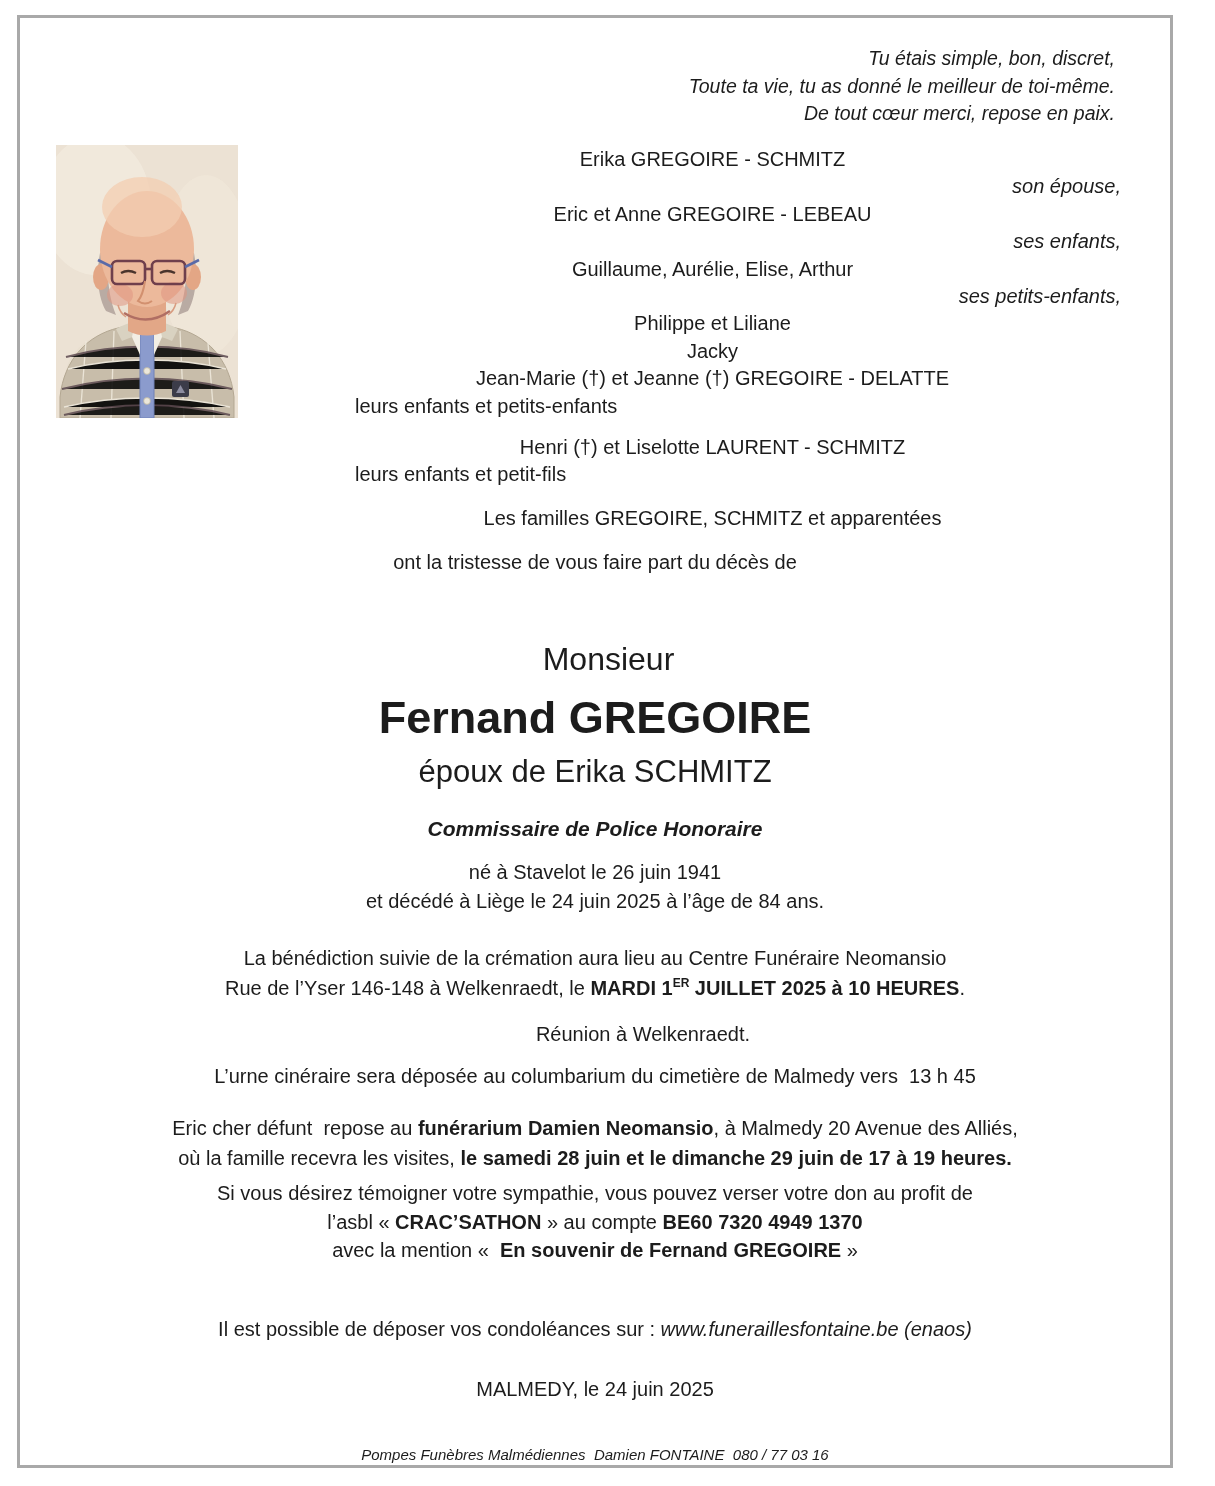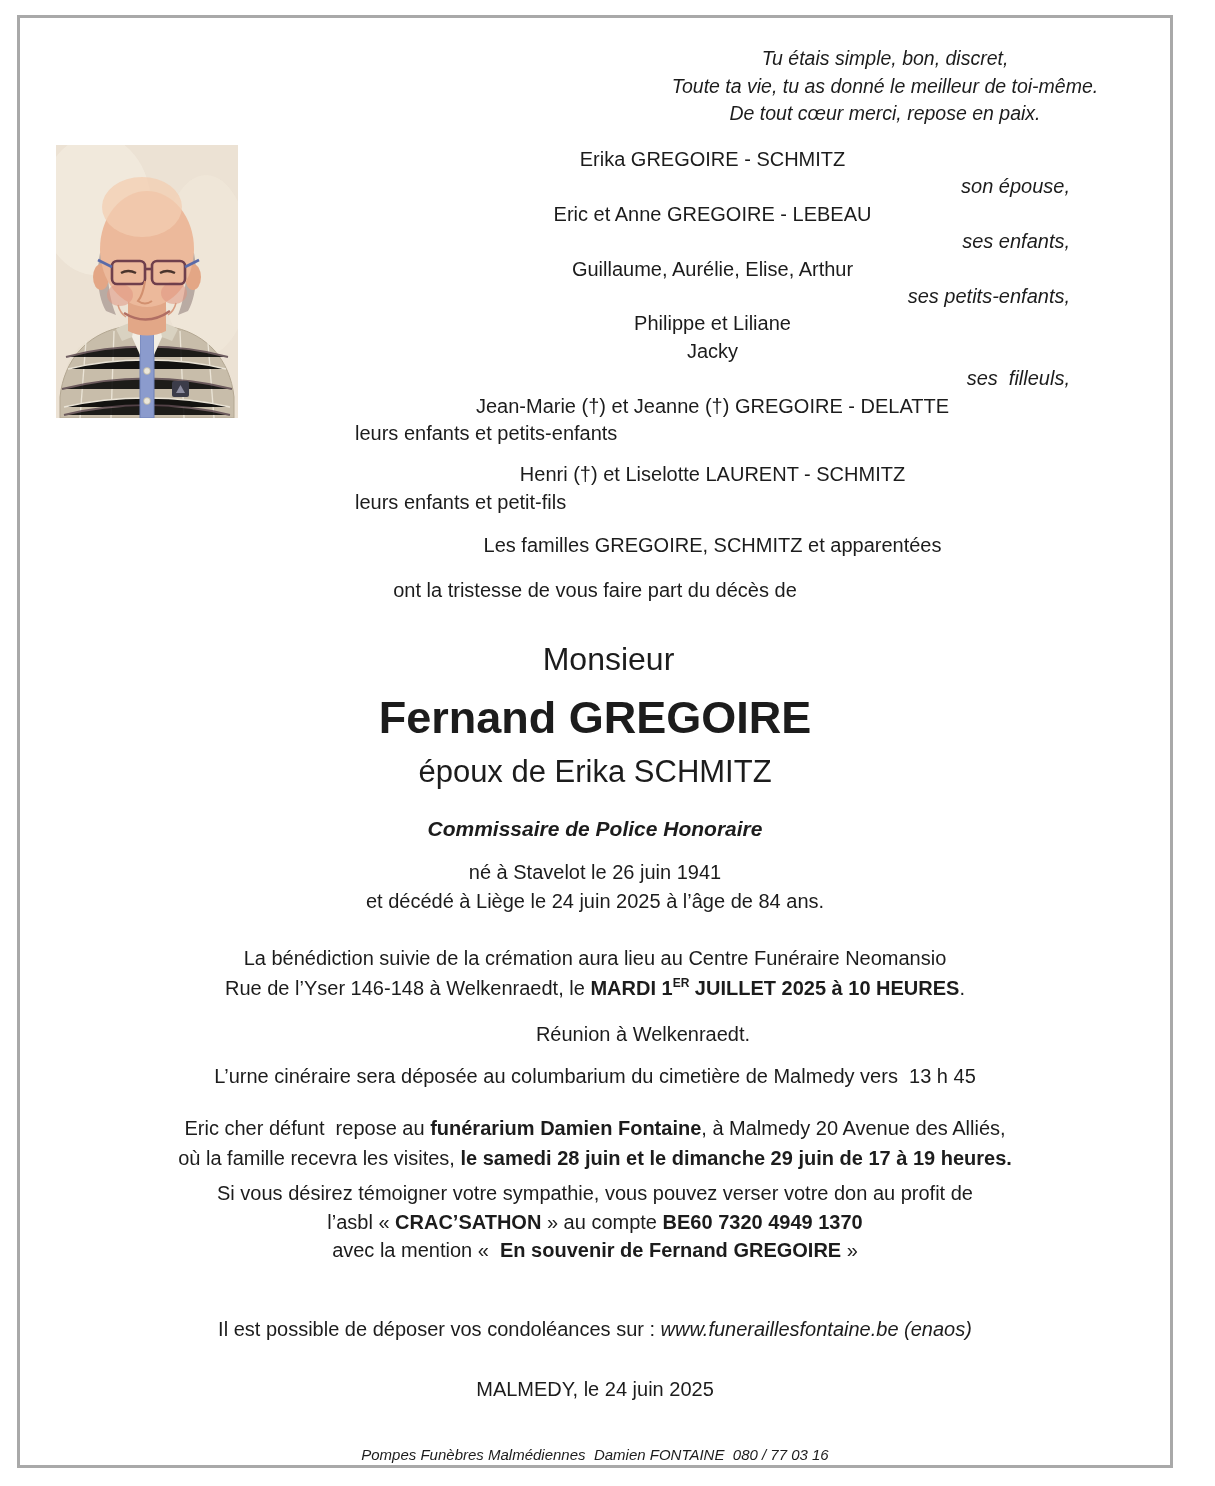--- a/index.html
+++ b/index.html
@@ -25,21 +25,21 @@
     border: 3px solid #a9a9a9;
     background: #ffffff;
   }
   .t { white-space: pre-wrap; }
 
   .quote {
     position: absolute;
     top: 27px;
     left: 635px;
     width: 460px;
-    text-align: center;
+    text-align: right;
     font-style: italic;
     font-size: 19.5px;
     line-height: 27.5px;
   }
 
   .photo {
     position: absolute;
     left: 36px;
     top: 127px;
     width: 182px;
@@ -50,21 +50,21 @@
 
   .family {
     position: absolute;
     top: 128px;
     left: 0;
     width: 100%;
     font-size: 20px;
     line-height: 27.4px;
   }
   .fam-name   { padding-left: 235px; text-align: center; }
-  .fam-rel    { text-align: right; padding-right: 100px; font-style: italic; }
+  .fam-rel    { text-align: right; padding-right: 49px; font-style: italic; }
   .fam-indent { padding-left: 335px; }
   .fam-center { text-align: center; }
   .gap-sm { margin-top: 14px; }
   .gap-md { margin-top: 16px; }
   .gap-lg { margin-top: 17px; }
 
   .para {
     position: absolute;
     left: 0;
     width: 100%;
@@ -187,21 +187,20 @@
 
   <div class="family">
     <div class="fam-name t">Erika GREGOIRE - SCHMITZ</div>
     <div class="fam-rel t">son épouse,</div>
     <div class="fam-name t">Eric et Anne GREGOIRE - LEBEAU</div>
     <div class="fam-rel t">ses enfants,</div>
     <div class="fam-name t">Guillaume, Aurélie, Elise, Arthur</div>
     <div class="fam-rel t">ses petits-enfants,</div>
     <div class="fam-name t">Philippe et Liliane</div>
     <div class="fam-name t">Jacky</div>
-    <div class="fam-rel t">ses  filleuls,</div>
     <div class="fam-name t">Jean-Marie (†) et Jeanne (†) GREGOIRE - DELATTE</div>
     <div class="fam-indent t">leurs enfants et petits-enfants</div>
     <div class="fam-name gap-sm t">Henri (†) et Liselotte LAURENT - SCHMITZ</div>
     <div class="fam-indent t">leurs enfants et petit-fils</div>
     <div class="fam-name gap-md t">Les familles GREGOIRE, SCHMITZ et apparentées</div>
     <div class="fam-center gap-lg t">ont la tristesse de vous faire part du décès de</div>
   </div>
 
   <div class="para deceased">
     <div class="deceased-salutation t">Monsieur</div>
@@ -219,21 +218,21 @@
   <div class="para ceremony">
     <div class="t">La bénédiction suivie de la crémation aura lieu au Centre Funéraire Neomansio</div>
     <div><span class="t">Rue de l’Yser 146-148 à Welkenraedt, le </span><b class="t">MARDI 1</b><sup class="er t">ER</sup><b class="t"> JUILLET 2025 à 10 HEURES</b><span class="t">.</span></div>
   </div>
 
   <div class="para reunion t">Réunion à Welkenraedt.</div>
 
   <div class="para urn t">L’urne cinéraire sera déposée au columbarium du cimetière de Malmedy vers  13 h 45</div>
 
   <div class="para visits">
-    <div><span class="t">Eric cher défunt  repose au </span><b class="t">funérarium Damien Fontaine</b><span class="t">, à Malmedy 20 Avenue des Alliés,</span></div>
+    <div><span class="t">Eric cher défunt  repose au </span><b class="t">funérarium Damien Neomansio</b><span class="t">, à Malmedy 20 Avenue des Alliés,</span></div>
     <div><span class="t">où la famille recevra les visites, </span><b class="t">le samedi 28 juin et le dimanche 29 juin de 17 à 19 heures.</b></div>
   </div>
 
   <div class="para donation">
     <div class="t">Si vous désirez témoigner votre sympathie, vous pouvez verser votre don au profit de</div>
     <div><span class="t">l’asbl « </span><b class="t">CRAC’SATHON</b><span class="t"> » au compte </span><b class="t">BE60 7320 4949 1370</b></div>
     <div><span class="t">avec la mention «  </span><b class="t">En souvenir de Fernand GREGOIRE</b><span class="t"> »</span></div>
   </div>
 
   <div class="para condolence"><span class="t">Il est possible de déposer vos condoléances sur : </span><span class="it t">www.funeraillesfontaine.be (enaos)</span></div>

